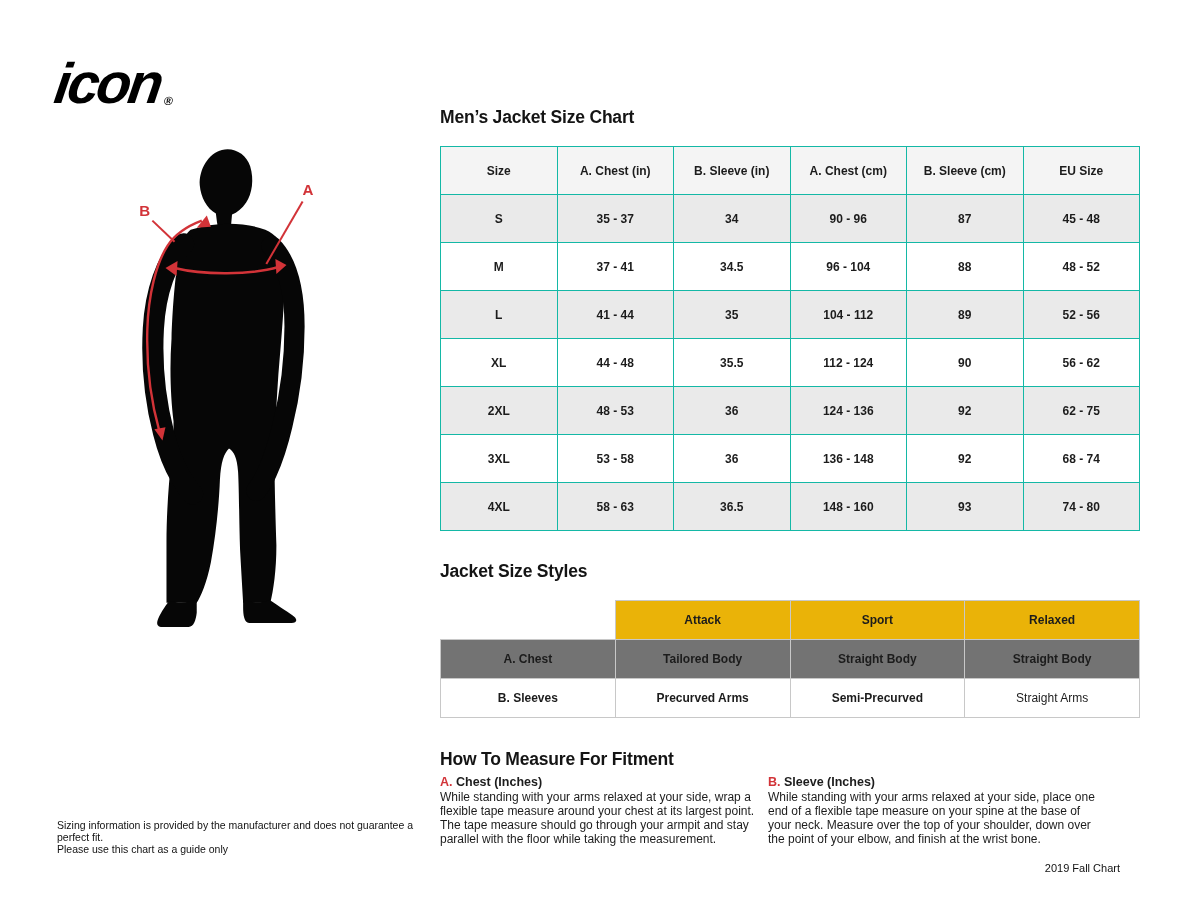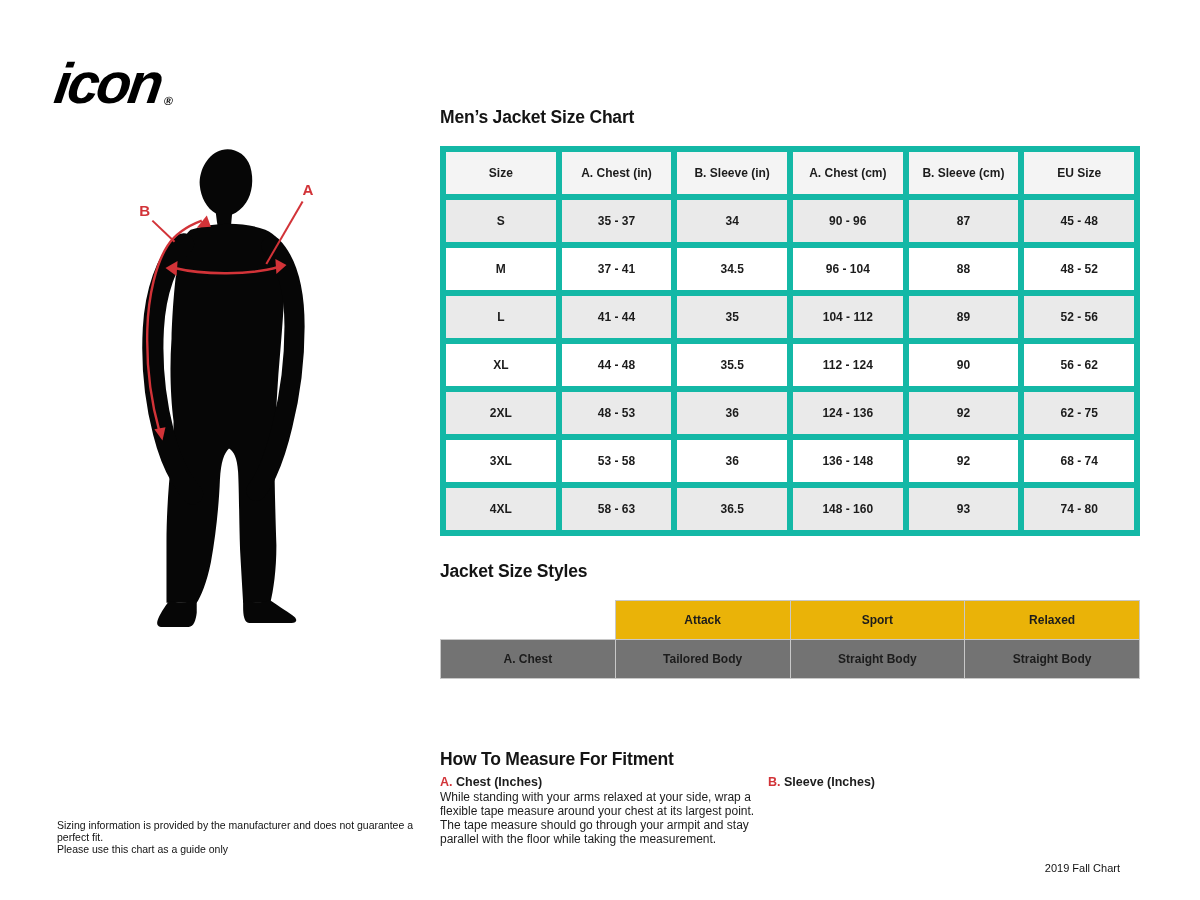--- a/index.html
+++ b/index.html
@@ -31,21 +31,21 @@
     letter-spacing:-0.2px; color:#141414;
   }
   .t-main   { top:107px; }
   .t-styles { top:561px; }
   .t-howto  { top:749px; }
 
   
   table { border-collapse:collapse; table-layout:fixed; }
   .size-table { position:absolute; left:440px; top:146px; width:700px; }
   .size-table th, .size-table td {
-    border:6px solid #14b8a6; height:48px; text-align:center; vertical-align:middle;
+    border:1px solid #14b8a6; height:48px; text-align:center; vertical-align:middle;
     font-size:12px; font-weight:700; color:#1c1c1c;
   }
   .size-table thead th { background:#f4f4f4; }
   .size-table tbody tr:nth-child(odd) td { background:#eaeaea; }
   .size-table tbody tr:nth-child(even) td { background:#ffffff; }
 
   
   .styles-table { position:absolute; left:440px; top:600px; width:700px; }
   .styles-table th, .styles-table td {
     border:1px solid #c8c8c8; height:39px; text-align:center; vertical-align:middle;
@@ -218,32 +218,39 @@
         <th>Relaxed</th>
       </tr>
     </thead>
     <tbody>
       <tr class="row-chest">
         <th>A. Chest</th>
         <td>Tailored Body</td>
         <td>Straight Body</td>
         <td>Straight Body</td>
       </tr>
+      <tr class="row-sleeves">
+        <th>B. Sleeves</th>
+        <td>Precurved Arms</td>
+        <td>Semi-Precurved</td>
+        <td class="light">Straight Arms</td>
+      </tr>
     </tbody>
   </table>
 
   <div class="section-title t-howto">How To Measure For Fitment</div>
 
   <div class="howto-col howto-a">
     <div class="howto-head"><span class="red">A.</span> <span>Chest (Inches)</span></div>
     <div class="howto-body">While standing with your arms relaxed at your side, wrap a flexible tape measure around your chest at its largest point. The tape measure should go through your armpit and stay parallel with the floor while taking the measurement.</div>
   </div>
 
   <div class="howto-col howto-b">
     <div class="howto-head"><span class="red">B.</span> <span>Sleeve (Inches)</span></div>
+    <div class="howto-body">While standing with your arms relaxed at your side, place one end of a flexible tape measure on your spine at the base of your neck. Measure over the top of your shoulder, down over the point of your elbow, and finish at the wrist bone.</div>
   </div>
 
   <div class="disclaimer">
     <div>Sizing information is provided by the manufacturer and does not guarantee a perfect fit.</div>
     <div>Please use this chart as a guide only</div>
   </div>
   <div class="chart-version">2019 Fall Chart</div>
 
 </div>
 

